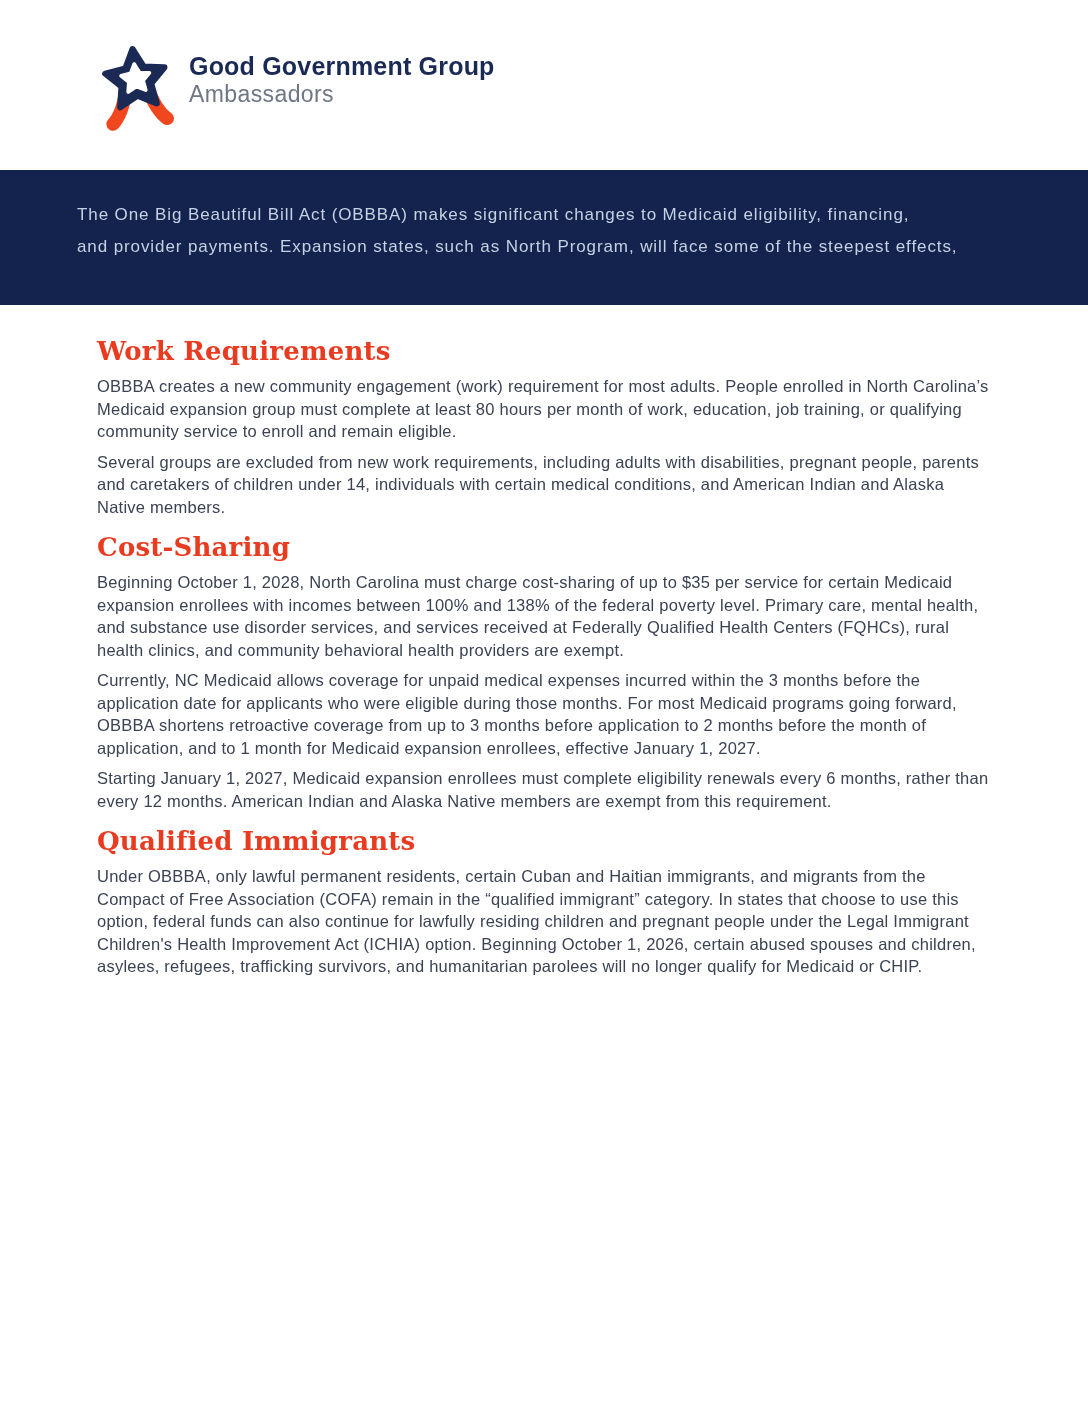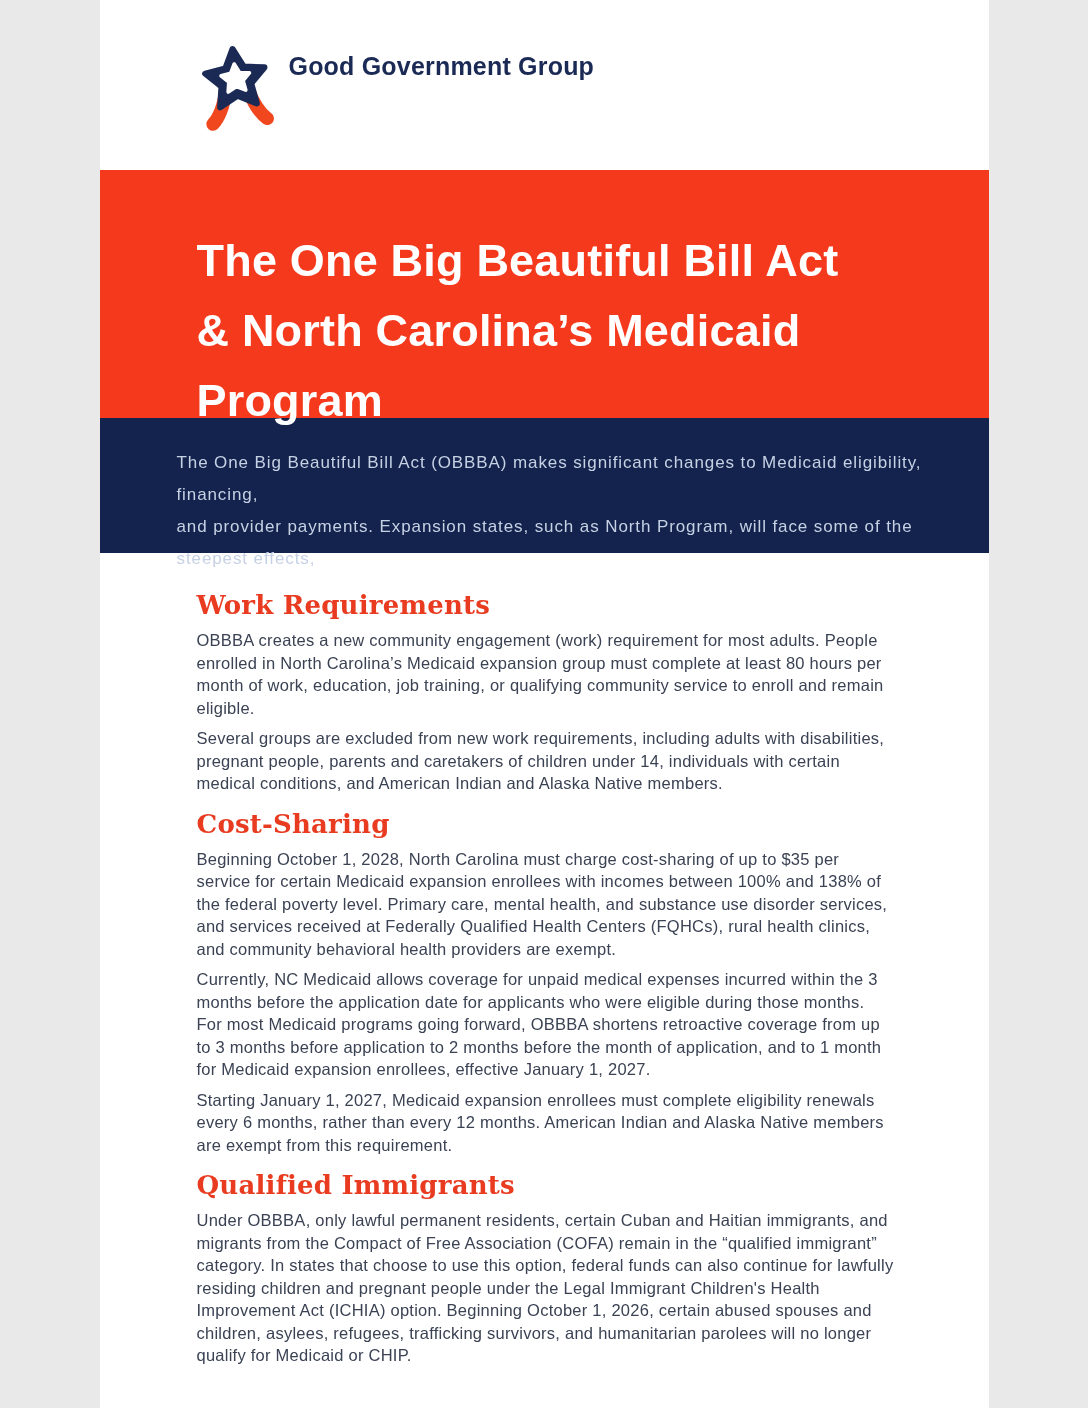--- a/index.html
+++ b/index.html
@@ -8,39 +8,39 @@
     --navy-band:#13234D;
     --body-text:#3A4253;
     --intro-text:#C6D1E4;
     --logo-navy:#1B2A55;
     --logo-orange:#F0471F;
     --brand-gray:#6E7584;
   }
   *{margin:0;padding:0;box-sizing:border-box;}
   html,body{background:#e9e9e9;}
   .page{
-    width:889px;height:1408px;margin:0 auto;background:#ffffff;
+    width:1088px;height:1408px;margin:0 auto;background:#ffffff;
     font-family:"Liberation Sans",sans-serif;position:relative;overflow:hidden;
   }
   
   .brand-header{height:170px;display:flex;align-items:flex-start;padding:40px 0 0 97px;background:#ffffff;}
   .logo-icon{width:78px;height:92px;flex:0 0 auto;}
   .brand-text{margin:12px 0 0 14px;line-height:1.12;}
   .brand-name{font-size:25px;font-weight:700;color:var(--logo-navy,#1B2A55);letter-spacing:.2px;}
   .brand-sub{font-size:23px;font-weight:400;color:var(--brand-gray,#6E7584);letter-spacing:.4px;margin-top:2px;}
   
   .hero{height:248px;background:var(--banner-red,#F5391D);padding:56px 40px 0 97px;}
   .hero h1{font-size:45px;line-height:70px;font-weight:700;color:#ffffff;letter-spacing:.2px;}
   .hero h1 span{display:block;}
   
   .intro-band{height:135px;background:var(--navy-band,#13234D);padding:29px 40px 0 77px;}
   .intro-band p{font-size:17px;line-height:32px;color:var(--intro-text,#C6D1E4);letter-spacing:.9px;font-weight:400;}
   .intro-band p span{display:block;}
   
-  .content{padding:23px 95px 0 97px;}
+  .content{padding:17px 95px 0 97px;}
   .content h2{
     font-family:"DejaVu Serif","Liberation Serif",serif;
     font-size:26px;line-height:27px;font-weight:700;
     color:var(--heading-red,#E83B20);margin:16px 0 10px;letter-spacing:.2px;
   }
   .content p{
     font-size:16.5px;line-height:22.5px;color:var(--body-text,#3A4253);
     letter-spacing:.25px;margin:8px 0 8px;font-weight:400;
   }
 </style>
@@ -53,29 +53,24 @@
     <svg class="logo-icon" viewBox="0 0 100 115" aria-hidden="true">
       <g transform="rotate(-6 50 52)">
         <path d="M36 62 Q28 92 15 103" fill="none" stroke="#F0471F" stroke-width="17" stroke-linecap="round"></path>
         <path d="M64 62 Q72 92 85 103" fill="none" stroke="#F0471F" stroke-width="17" stroke-linecap="round"></path>
         <path d="M50 10 L61.76 33.82 L88.04 37.64 L69.02 56.18 L73.51 82.36 L50 70 L26.49 82.36 L30.98 56.18 L11.96 37.64 L38.24 33.82 Z" fill="#1B2A55" stroke="#1B2A55" stroke-width="8" stroke-linejoin="round"></path>
         <path d="M50 10 L61.76 33.82 L88.04 37.64 L69.02 56.18 L73.51 82.36 L50 70 L26.49 82.36 L30.98 56.18 L11.96 37.64 L38.24 33.82 Z" transform="translate(26,24.5) scale(0.48)" fill="#ffffff" stroke="#ffffff" stroke-width="10" stroke-linejoin="round"></path>
       </g>
     </svg>
     <div class="brand-text">
       <div class="brand-name">Good Government Group</div>
+      <div class="brand-sub">Ambassadors</div>
     </div>
   </header>
 
-  <section class="hero">
-    <h1>
-      <span>The One Big Beautiful Bill Act</span>
-      <span>&amp; North Carolina’s Medicaid Program</span>
-    </h1>
-  </section>
 
   <section class="intro-band">
     <p>
       <span>The One Big Beautiful Bill Act (OBBBA) makes significant changes to Medicaid eligibility, financing,</span>
       <span>and provider payments. Expansion states, such as North Program, will face some of the steepest effects,</span>
     </p>
   </section>
 
   <main class="content">
 

